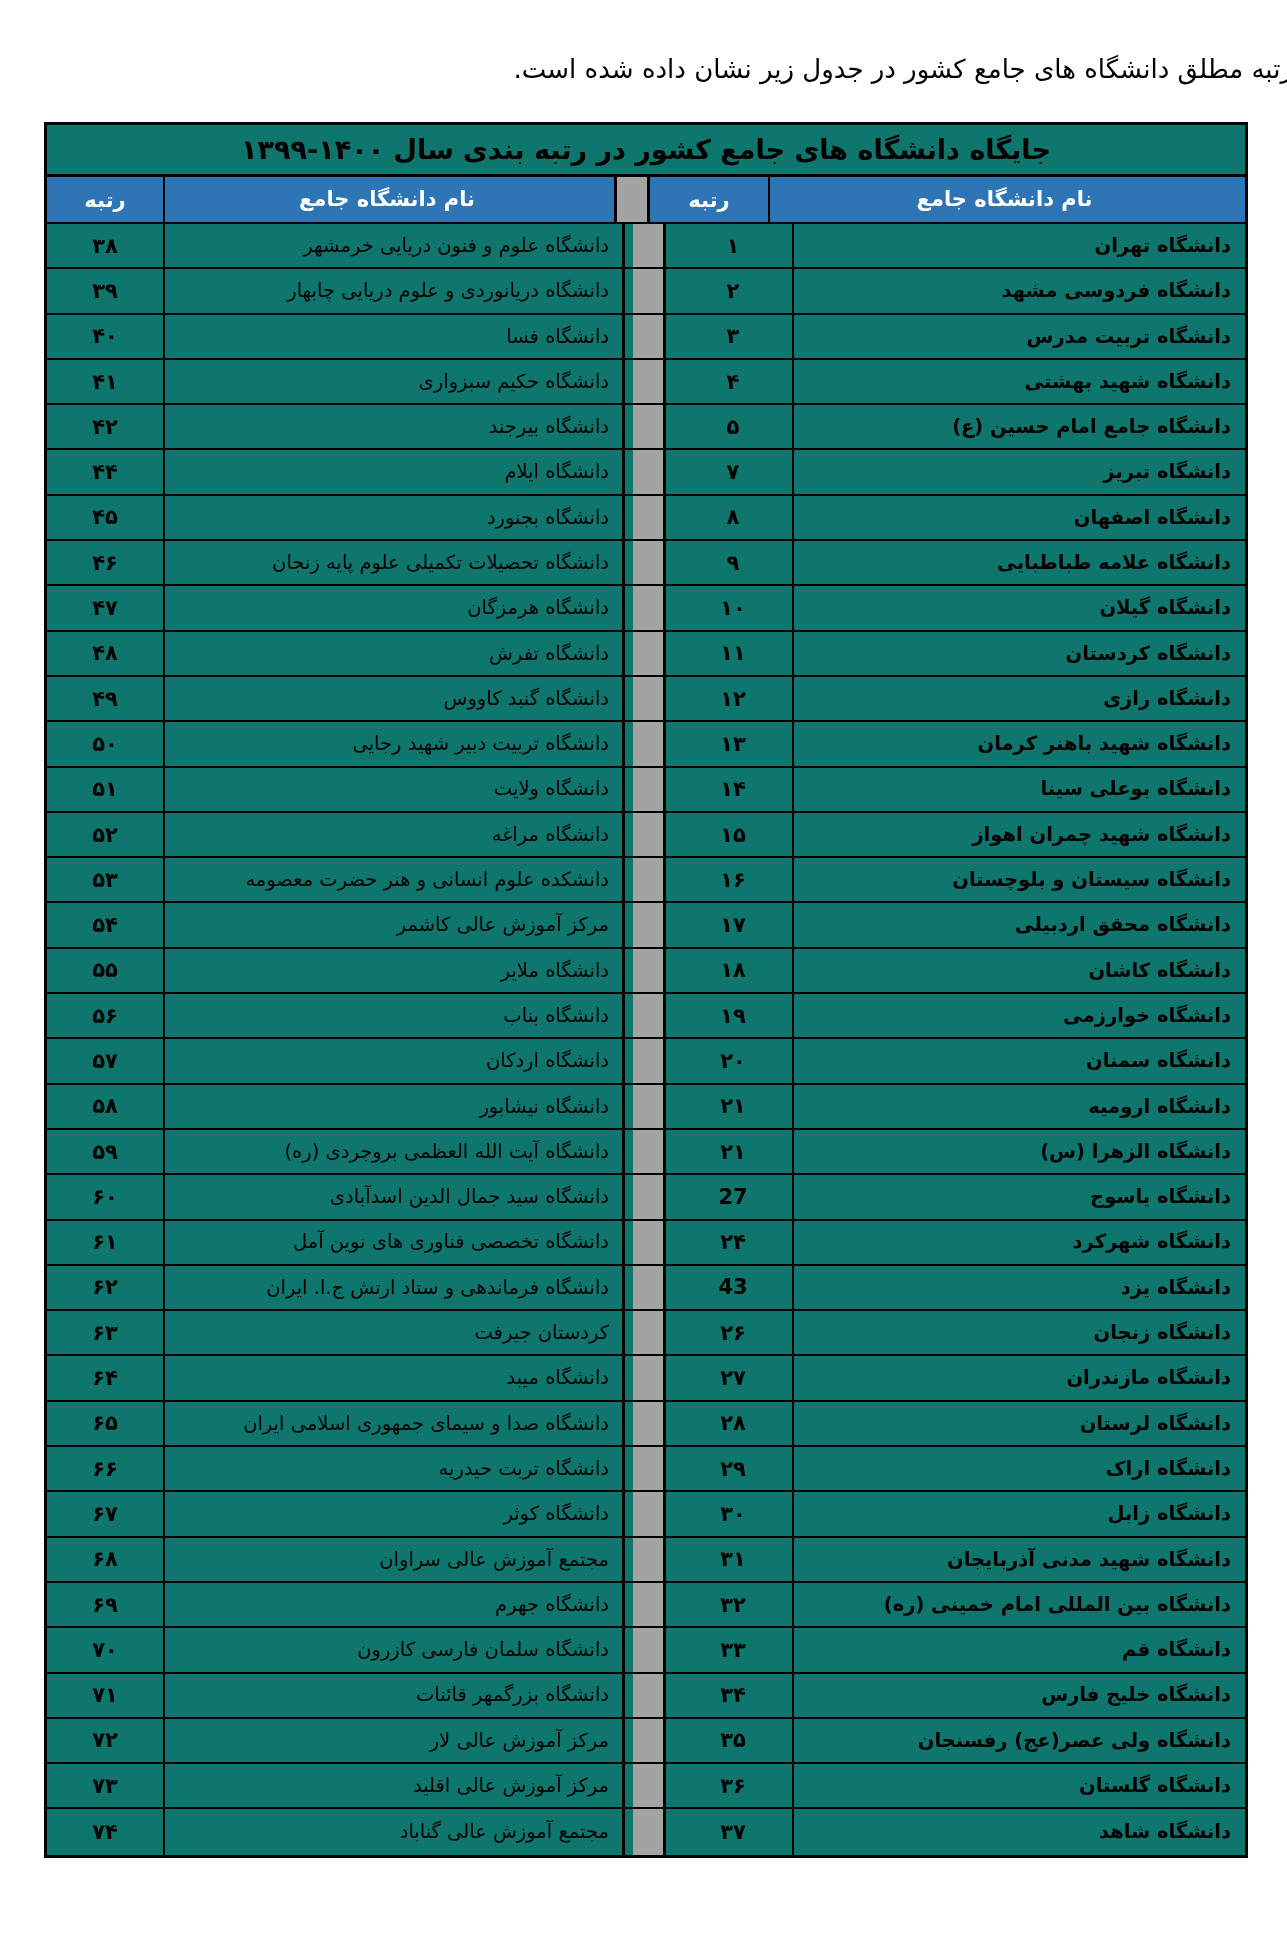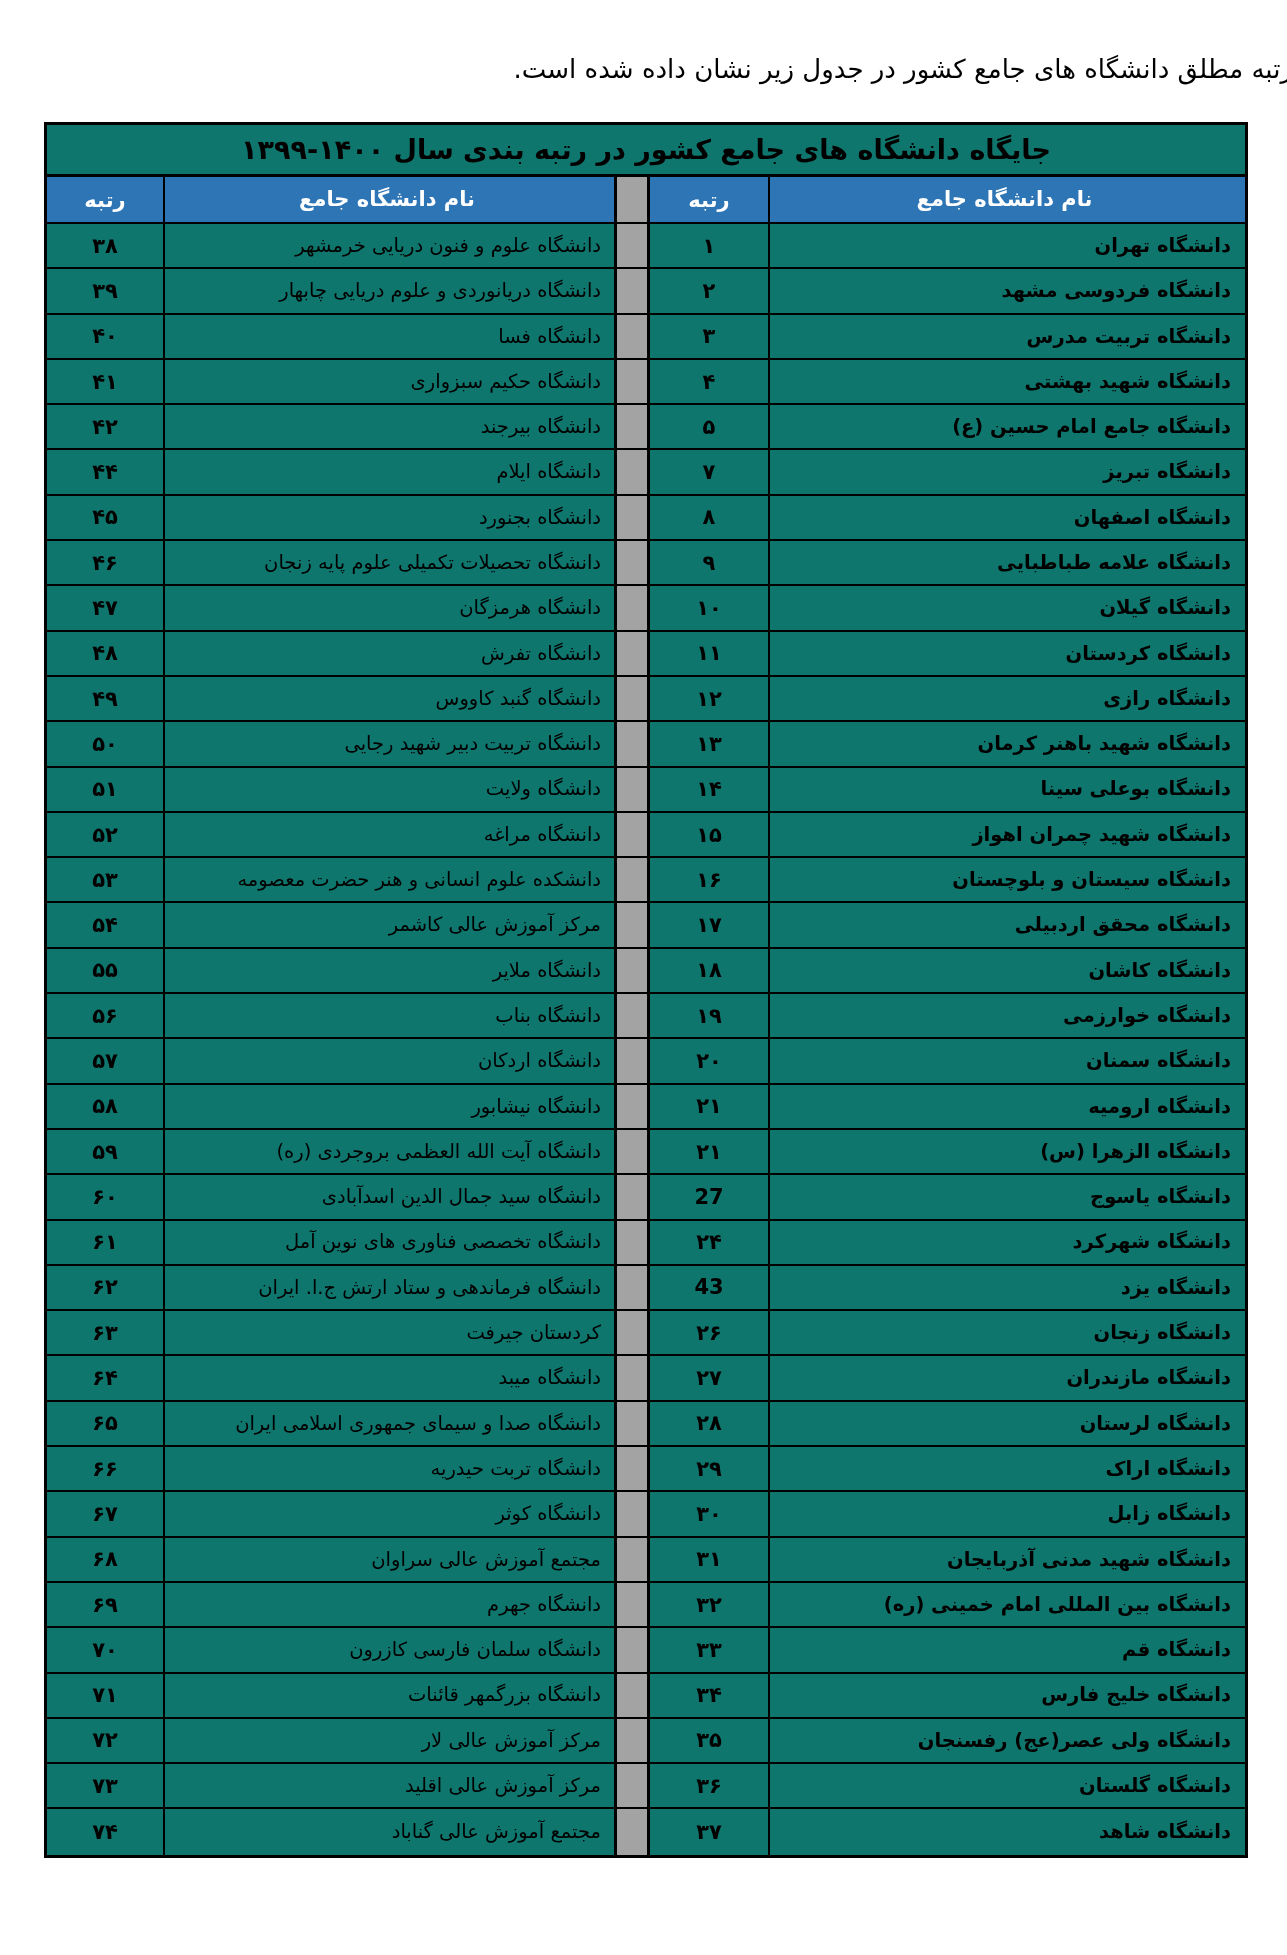--- a/index.html
+++ b/index.html
@@ -64,20 +64,21 @@
   }
   .header-row .cell.gray {
     background: var(--sep, #A3A3A3);
   }
   .body-row {
     display: flex;
     direction: ltr;
     height: 45.3px;
     box-sizing: border-box;
     border-bottom: 2px solid var(--border, #000);
+    gap: 8px;
   }
   .body-row:last-child { border-bottom: none; }
   .cell {
     box-sizing: border-box;
     overflow: hidden;
   }
   .rank-l {
     width: 118px;
     border-right: 2px solid var(--border, #000);
     display: flex;

